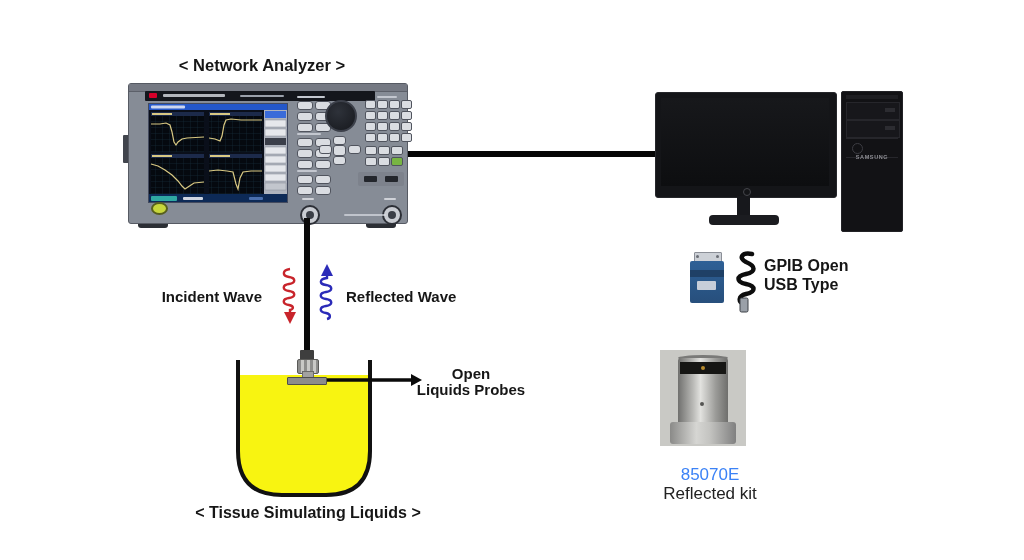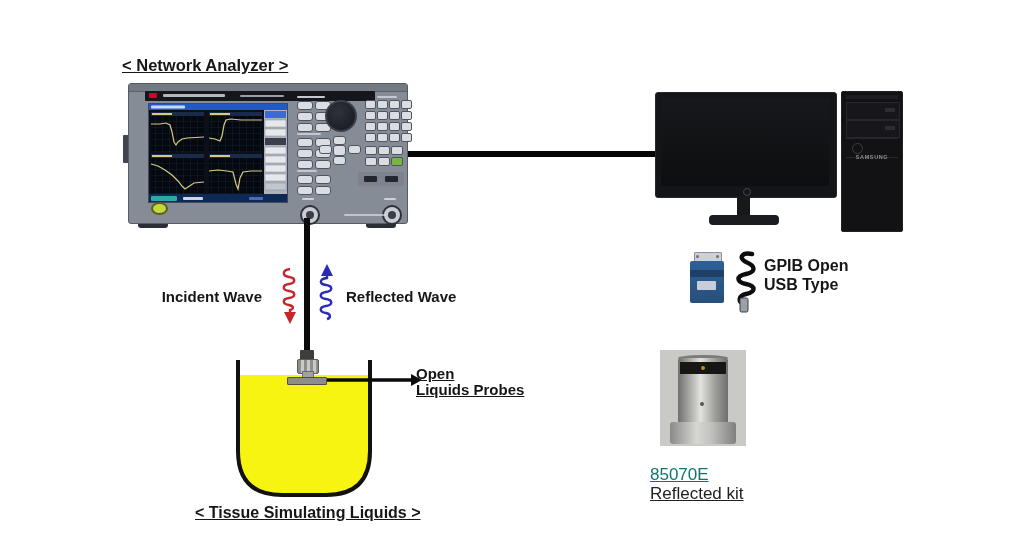--- a/index.html
+++ b/index.html
@@ -1,20 +1,20 @@
 <!DOCTYPE html>
 <html><head>
 <meta charset="utf-8">
 <style>
   html,body{margin:0;padding:0;background:#ffffff;}
   #canvas{position:relative;width:1024px;height:560px;background:#ffffff;overflow:hidden;
           font-family:"Liberation Sans",sans-serif;color:#1a1a1a;}
   .abs{position:absolute;}
   .lbl{font-weight:700;color:#161616;white-space:nowrap;}
-  .center{text-decoration:underline;}
+  .center{text-align:center;}
   .right{text-align:right;}
 
   
   .na-body{left:128px;top:83px;width:278px;height:139px;background:#868c96;border:1px solid #565a63;border-radius:3px;}
   .na-topstrip{left:0;top:0;width:100%;height:7px;background:#757983;border-bottom:1px solid #5c6069;}
   .na-logoband{left:16px;top:7px;width:230px;height:10px;background:#14161c;border-radius:1px;}
   .na-screen{left:19px;top:19px;width:138px;height:98px;background:#0a0f1a;border:1px solid #434a5e;}
   .pbtn{position:absolute;width:14px;height:7px;background:#dadde2;border:1px solid #50545e;border-radius:3px;}
   .kbtn{position:absolute;width:9px;height:7px;background:#dadde2;border:1px solid #50545e;border-radius:2px;}
   .dash{position:absolute;background:#c3c7cf;height:2px;border-radius:1px;}
@@ -221,21 +221,21 @@
     <div class="abs" style="left:18px;top:8px;width:50px;height:66px;border-radius:3px 3px 2px 2px;
          background:linear-gradient(90deg,#70706e,#b9b9b6 30%,#e2e2df 45%,#9c9c99 75%,#6e6e6c);">
       <div class="abs" style="left:2px;top:4px;width:46px;height:12px;background:#161614;">
         <div class="abs" style="left:21px;top:4px;width:4px;height:4px;border-radius:50%;background:#b98c2e;"></div>
       </div>
       <div class="abs" style="left:22px;top:44px;width:4px;height:4px;border-radius:50%;background:#555553;"></div>
     </div>
     <div class="abs" style="left:10px;top:72px;width:66px;height:22px;border-radius:3px;
          background:linear-gradient(90deg,#8a8a88,#d6d6d3 40%,#c4c4c1 60%,#808080);"></div>
   </div>
-  <div class="abs center" style="left:650px;top:465px;width:120px;font-size:17px;color:#0f766e;">85070E</div>
+  <div class="abs center" style="left:650px;top:465px;width:120px;font-size:17px;color:#3b82f6;">85070E</div>
   <div class="abs center" style="left:650px;top:484px;width:120px;font-size:17px;color:#222;">Reflected kit</div>
 
   <div class="abs" style="left:304px;top:218px;width:6px;height:134px;background:#0a0a0a;"></div>
 
   <div class="abs lbl right wavelbl" style="left:146px;top:288px;width:116px;">Incident Wave</div>
   <svg class="abs" style="left:277px;top:267px;" width="26" height="58" viewBox="0 0 26 58">
     <path d="M13 2 C5 3 5 9 12 10 C19 11 19 16 12 17 C5 18 5 23 12 24 C19 25 19 30 12 31 C5 32 5 37 12 38 C17 39 17 42 13 43 L13 45" fill="none" stroke="#C8242B" stroke-width="2.4"></path>
     <polygon points="7,45 19,45 13,57" fill="#C8242B"></polygon>
   </svg>
   <svg class="abs" style="left:314px;top:263px;" width="26" height="58" viewBox="0 0 26 58">

